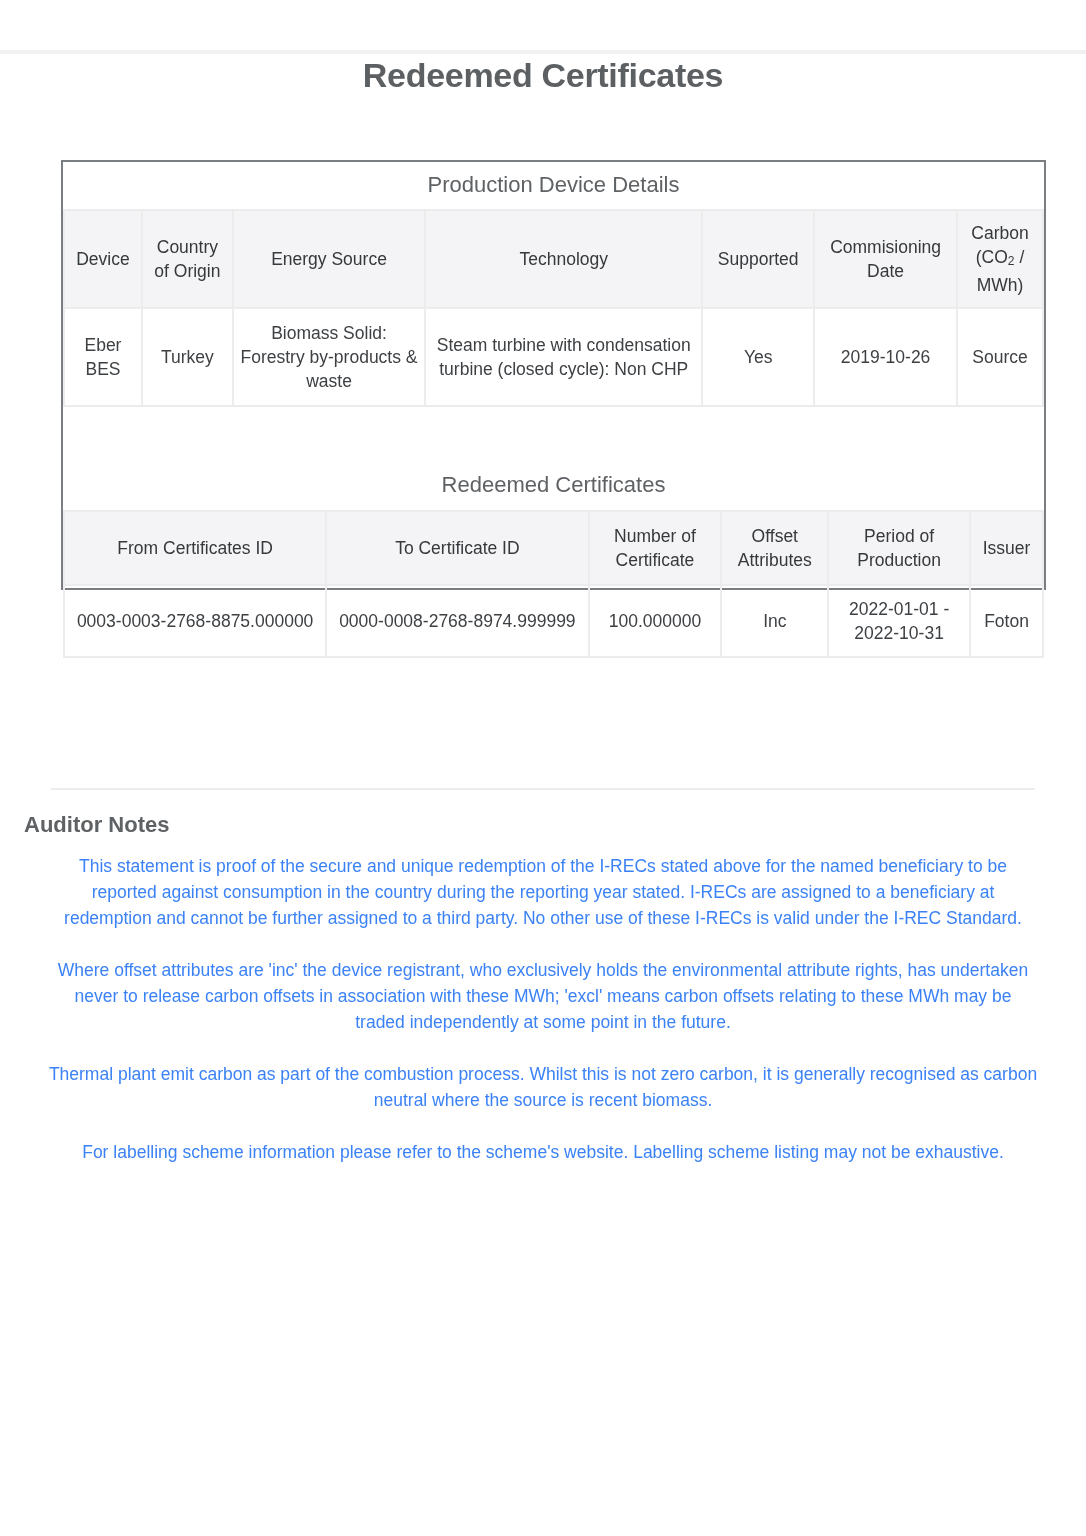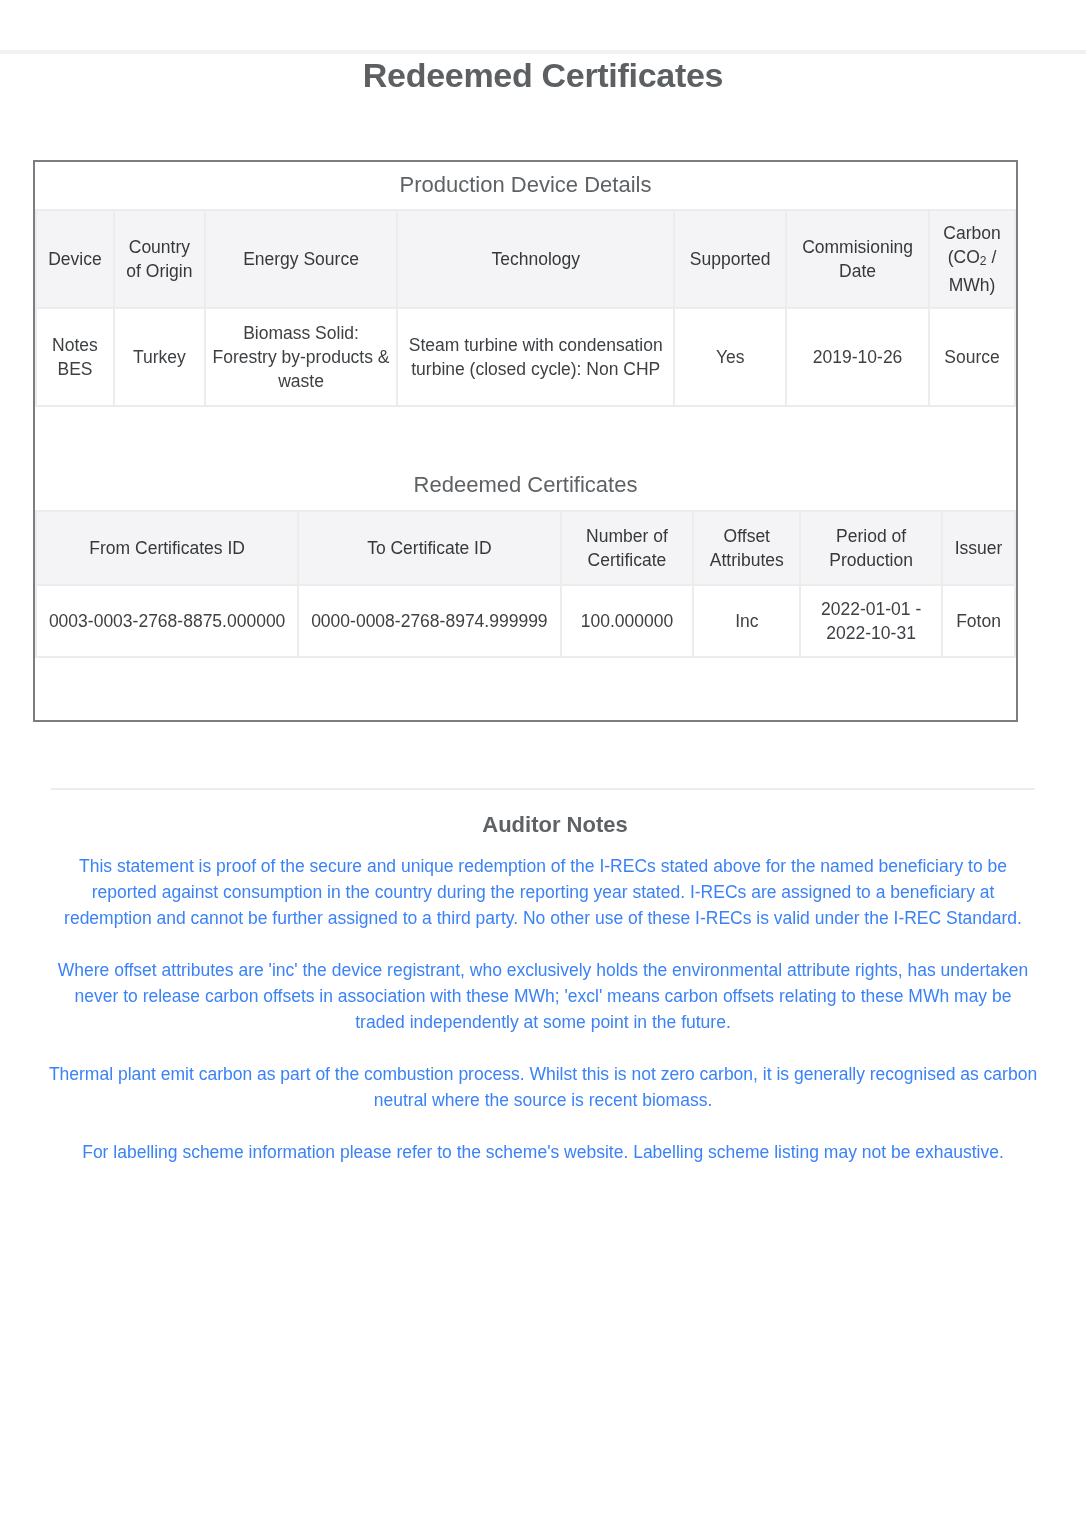--- a/index.html
+++ b/index.html
@@ -12,21 +12,21 @@
   }
   .top-strip {
     position: absolute; left: 0; top: 50px; width: 1086px; height: 4px;
     background: #f1f1f1;
   }
   .page-title {
     position: absolute; left: 0; top: 56px; width: 1086px;
     text-align: center; font-size: 34px; color: #5d6063; letter-spacing: -0.3px;
   }
   .card {
-    position: absolute; left: 33px; top: 160px; width: 985px; height: 562px;
+    position: absolute; left: 61px; top: 160px; width: 985px; height: 430px;
     border: 2px solid #7a7e82; border-top-width: 2px;
     background: #fff;
   }
   .section-title {
     text-align: center; font-size: 22px; color: #5f6265;
   }
   .t1-title { position: absolute; left: 0; top: 10px; width: 100%; }
   .t2-title { position: absolute; left: 0; top: 310px; width: 100%; }
   table {
     border-collapse: collapse; width: 100%;
@@ -43,21 +43,21 @@
   .t2 { position: absolute; left: 0; top: 348px; width: 981px; }
   .t2 thead th { height: 74px; }
   .t2 tbody td { height: 72px; }
   .sub { font-size: 12px; vertical-align: -2px; }
   .divider {
     position: absolute; left: 51px; top: 788px; width: 984px; height: 2px;
     background: #ececec;
   }
   .notes-title {
     position: absolute; left: 0; top: 812px; width: 1086px;
-    text-align: center; font-size: 22px; color: #5f6265; padding-left: 24px;
+    text-align: left; font-size: 22px; color: #5f6265; padding-left: 24px;
   }
   .notes {
     position: absolute; left: 48px; top: 853px; width: 990px;
     text-align: center; font-size: 17.5px; line-height: 26px; color: #3b82f6;
   }
   .notes p { margin-bottom: 26px; }
 </style>
 </head>
 <body>
 
@@ -83,21 +83,21 @@
         <th>Country of Origin</th>
         <th>Energy Source</th>
         <th>Technology</th>
         <th>Supported</th>
         <th>Commisioning Date</th>
         <th><span>Carbon (CO</span><span class="sub">2</span><span> / MWh)</span></th>
       </tr>
     </thead>
     <tbody>
       <tr>
-        <td>Notes BES</td>
+        <td>Eber BES</td>
         <td>Turkey</td>
         <td>Biomass Solid: Forestry by-products &amp; waste</td>
         <td>Steam turbine with condensation turbine (closed cycle): Non CHP</td>
         <td>Yes</td>
         <td>2019-10-26</td>
         <td>Source</td>
       </tr>
     </tbody>
   </table>
 

